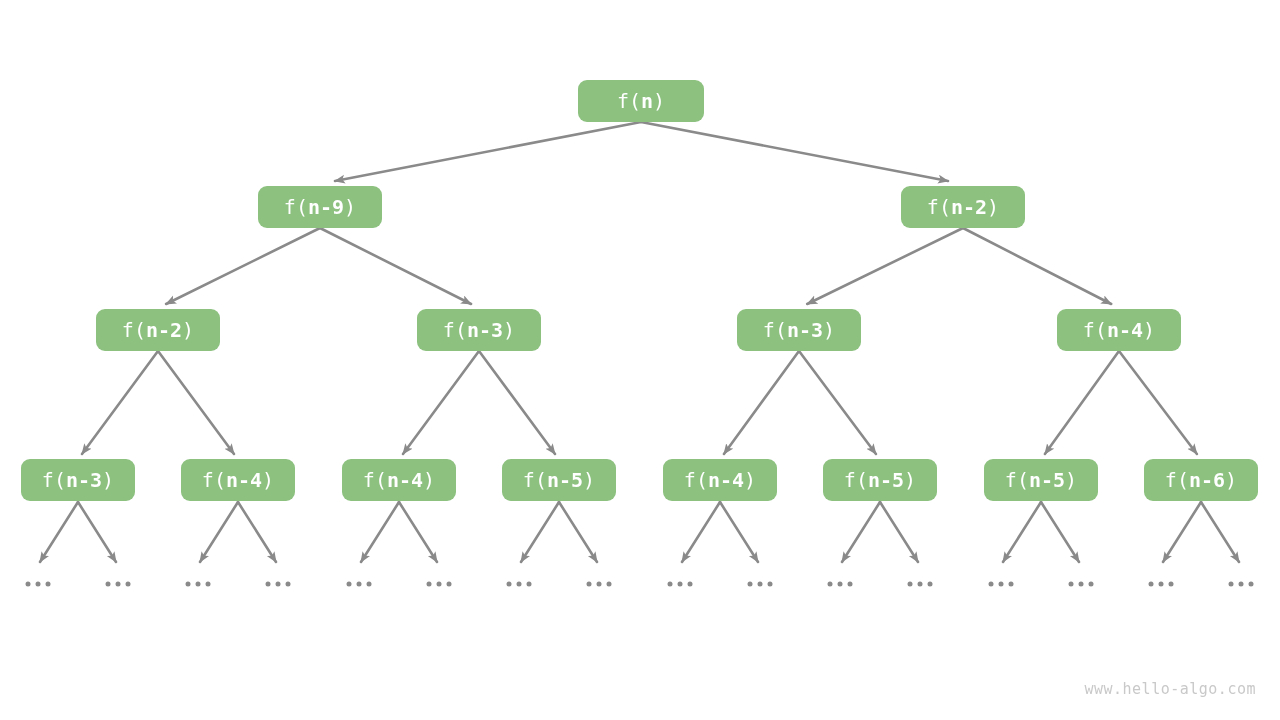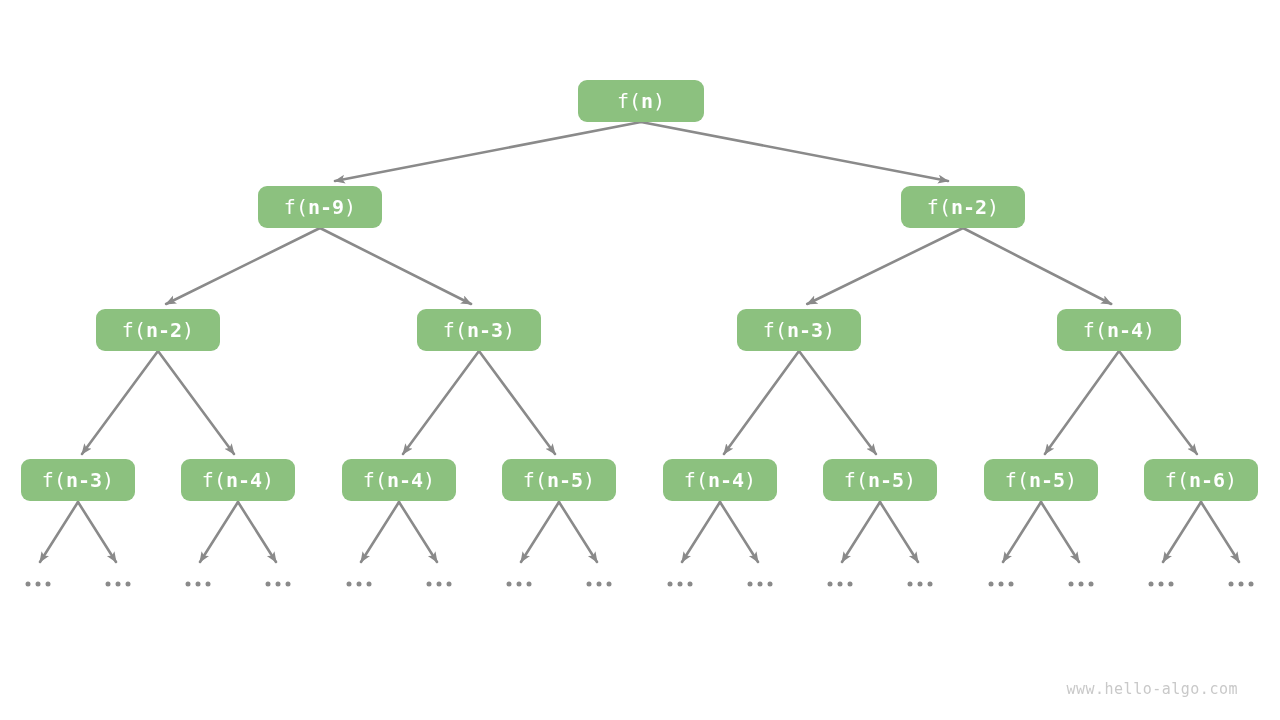--- a/index.html
+++ b/index.html
@@ -53,21 +53,21 @@
     align-items: center;
   }
   .dot {
     width: 5px; height: 5px;
     border-radius: 50%;
     background: var(--dots);
   }
   .dot + .dot { margin-left: 5px; }
   #watermark {
     position: absolute;
-    right: 42px;
+    right: 24px;
     bottom: 22px;
     font-size: 15px;
     letter-spacing: 0.5px;
     color: var(--watermark);
   }
 </style>
 </head>
 <body>
 
 <div id="stage">

